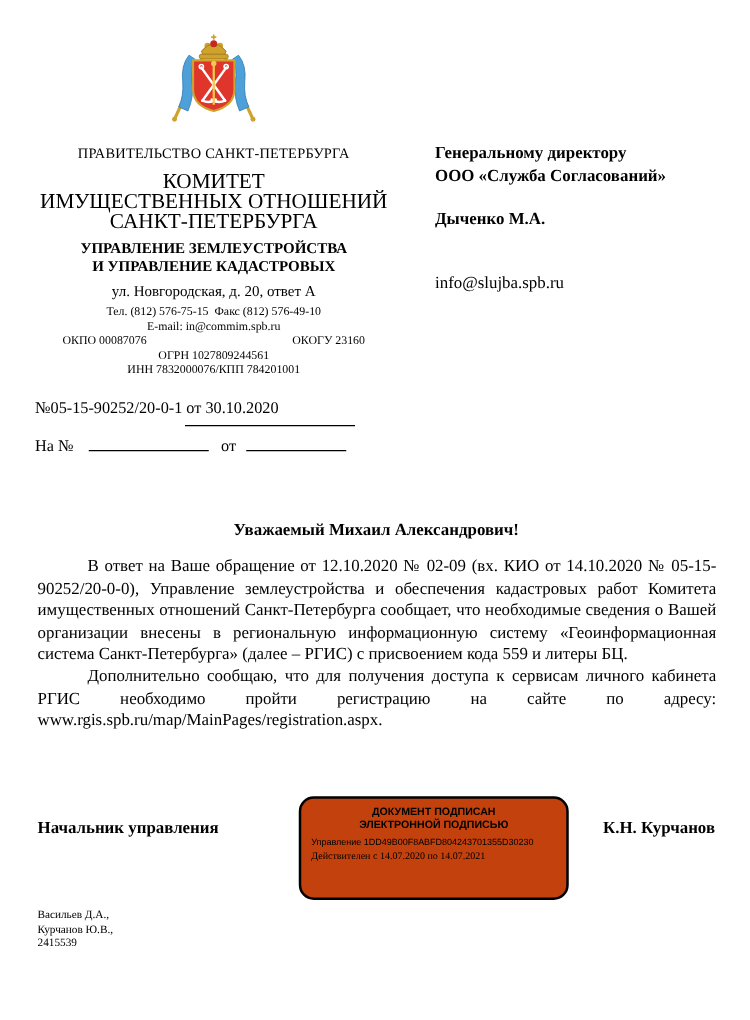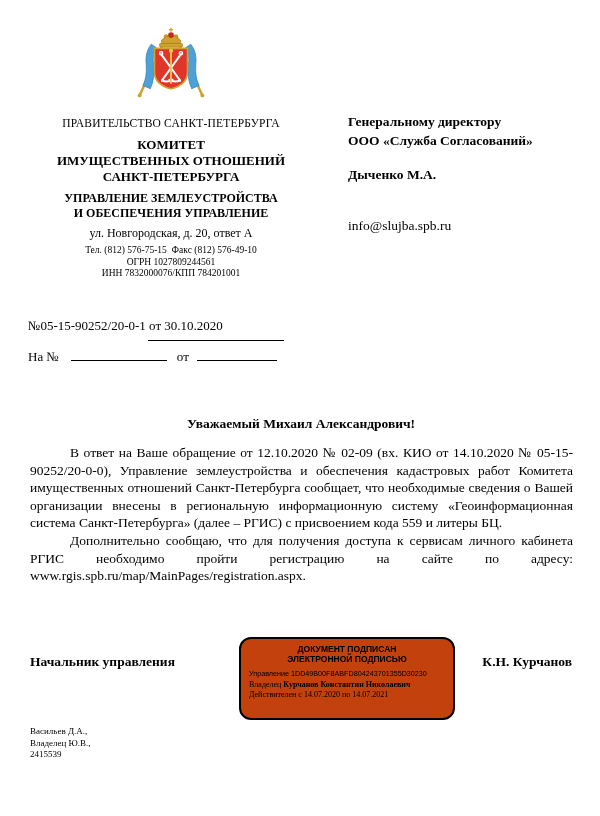--- a/index.html
+++ b/index.html
@@ -4,21 +4,21 @@
 <style>
   html,body{margin:0;padding:0;background:#e8e8e8;}
   .page{
     position:relative;width:600px;height:816px;background:#ffffff;
     font-family:"Liberation Serif", serif;color:#000;margin:0 auto;overflow:hidden;
   }
   
   .org-col{position:absolute;left:28px;top:26px;width:286px;text-align:center;}
   .emblem{width:84px;height:76px;margin:0 auto 6px auto;}
   .gov-line{font-size:11.5px;letter-spacing:.2px;margin-top:15px;}
-  .committee{font-weight:bold;font-size:13px;line-height:16px;margin-top:8px;}
+  .committee{font-weight:normal;font-size:17px;line-height:16px;margin-top:8px;}
   .department{font-weight:bold;font-size:12px;line-height:14.5px;margin-top:6px;}
   .addr{font-size:12px;line-height:14px;margin-top:6px;}
   .contacts{font-size:9.5px;line-height:11.5px;margin-top:5px;}
   .okrow{display:flex;justify-content:space-between;padding:0 22px;font-size:9.5px;line-height:11.5px;}
   
   .refblock{position:absolute;left:28px;top:318px;width:256px;font-size:13px;}
   .ref-line1{white-space:nowrap;}
   .ref-underline1{position:absolute;left:120px;top:22px;width:136px;border-bottom:1.5px solid #000;}
   .na-row{position:absolute;left:0;top:30px;width:256px;white-space:nowrap;}
   .blank{display:inline-block;border-bottom:1.5px solid #000;height:12px;vertical-align:baseline;}
@@ -95,30 +95,35 @@
     <div class="gov-line">ПРАВИТЕЛЬСТВО САНКТ-ПЕТЕРБУРГА</div>
 
     <div class="committee">
       <div>КОМИТЕТ</div>
       <div>ИМУЩЕСТВЕННЫХ ОТНОШЕНИЙ</div>
       <div>САНКТ-ПЕТЕРБУРГА</div>
     </div>
 
     <div class="department">
       <div>УПРАВЛЕНИЕ ЗЕМЛЕУСТРОЙСТВА</div>
-      <div>И ОБЕСПЕЧЕНИЯ УПРАВЛЕНИЕ</div>
+      <div>И УПРАВЛЕНИЕ КАДАСТРОВЫХ</div>
     </div>
 
     <div class="addr">
       <div>ул. Новгородская, д. 20, ответ А</div>
     </div>
 
     <div class="contacts">
       <div>
         <span>Тел. (812) 576-75-15</span>&nbsp;&nbsp;<span>Факс (812) 576-49-10</span>
+      </div>
+      <div>E-mail: in@commim.spb.ru</div>
+      <div class="okrow">
+        <span>ОКПО 00087076</span>
+        <span>ОКОГУ 23160</span>
       </div>
       <div>ОГРН 1027809244561</div>
       <div>ИНН 7832000076/КПП 784201001</div>
     </div>
   </div>
 
   <div class="refblock">
     <div class="ref-line1">№05-15-90252/20-0-1 от 30.10.2020</div>
     <div class="ref-underline1"></div>
     <div class="na-row">
@@ -142,26 +147,25 @@
 
   <div class="sig-position">Начальник управления</div>
 
   <div class="stamp">
     <div class="stamp-title">
       <div>ДОКУМЕНТ ПОДПИСАН</div>
       <div>ЭЛЕКТРОННОЙ ПОДПИСЬЮ</div>
     </div>
     <div class="stamp-lines">
       <div class="stamp-cert">Управление 1DD49B00F8ABFD804243701355D30230</div>
-      <div class="stamp-owner"><span>Владелец </span><b>Курчанов Константин Николаевич</b></div>
       <div class="stamp-valid">Действителен с 14.07.2020 по 14.07.2021</div>
     </div>
   </div>
 
   <div class="sig-name">К.Н. Курчанов</div>
 
   <div class="footer">
     <div>Васильев Д.А.,</div>
-    <div>Владелец Ю.В.,</div>
+    <div>Курчанов Ю.В.,</div>
     <div>2415539</div>
   </div>
 
 </div>
 
 </body></html>

